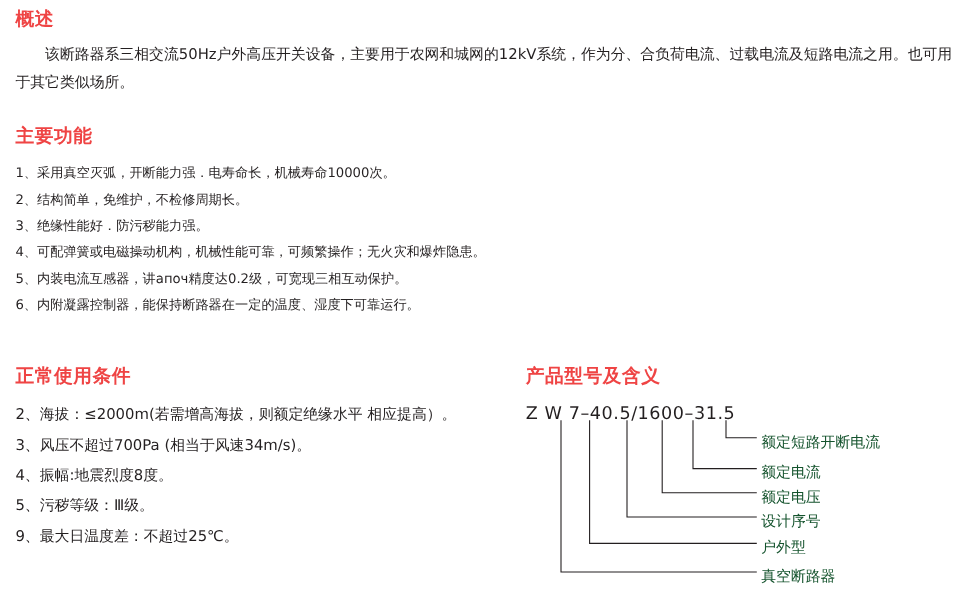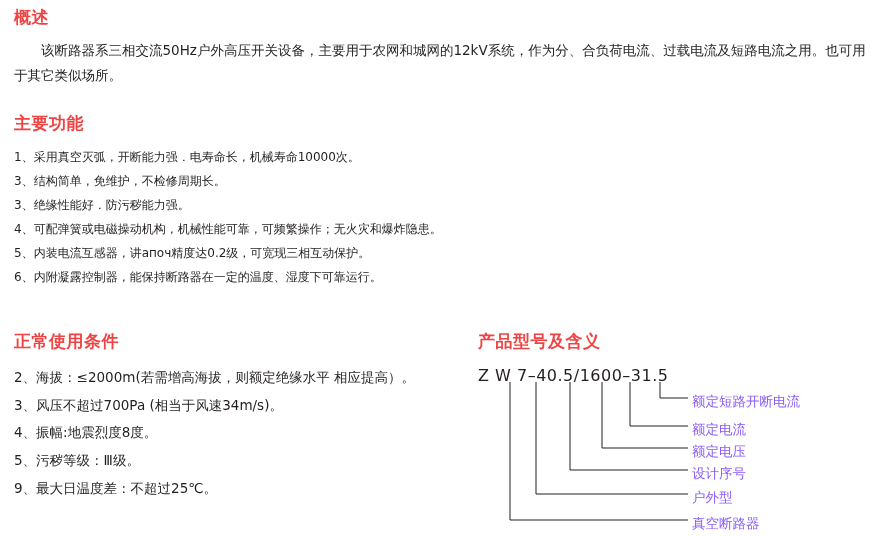--- a/index.html
+++ b/index.html
@@ -109,38 +109,38 @@
   .leader-svg {
     position: absolute;
     left: 470px;
     top: 360px;
     width: 420px;
     height: 176px;
   }
   .leader-label {
     position: absolute;
     font-size: 13.5px;
-    color: #8b5cf6;
+    color: #14532d;
     white-space: nowrap;
   }
 </style>
 </head>
 <body>
 
 <div class="page">
 
   <div class="section-title" id="overview-title">概述</div>
 
   <div class="body-text" id="overview-paragraph">该断路器系三相交流50Hz户外高压开关设备，主要用于农网和城网的12kV系统，作为分、合负荷电流、过载电流及短路电流之用。也可用于其它类似场所。</div>
 
   <div class="section-title" id="functions-title">主要功能</div>
 
   <ul id="functions-list">
     <li>1、采用真空灭弧，开断能力强．电寿命长，机械寿命10000次。</li>
-    <li>3、结构简单，免维护，不检修周期长。</li>
+    <li>2、结构简单，免维护，不检修周期长。</li>
     <li>3、绝缘性能好．防污秽能力强。</li>
     <li>4、可配弹簧或电磁操动机构，机械性能可靠，可频繁操作；无火灾和爆炸隐患。</li>
     <li>5、内装电流互感器，讲апоч精度达0.2级，可宽现三相互动保护。</li>
     <li>6、内附凝露控制器，能保持断路器在一定的温度、湿度下可靠运行。</li>
   </ul>
 
   <div class="section-title" id="conditions-title">正常使用条件</div>
 
   <ul id="conditions-list">
     <li>2、海拔：≤2000m(若需增高海拔，则额定绝缘水平 相应提高）。</li>

